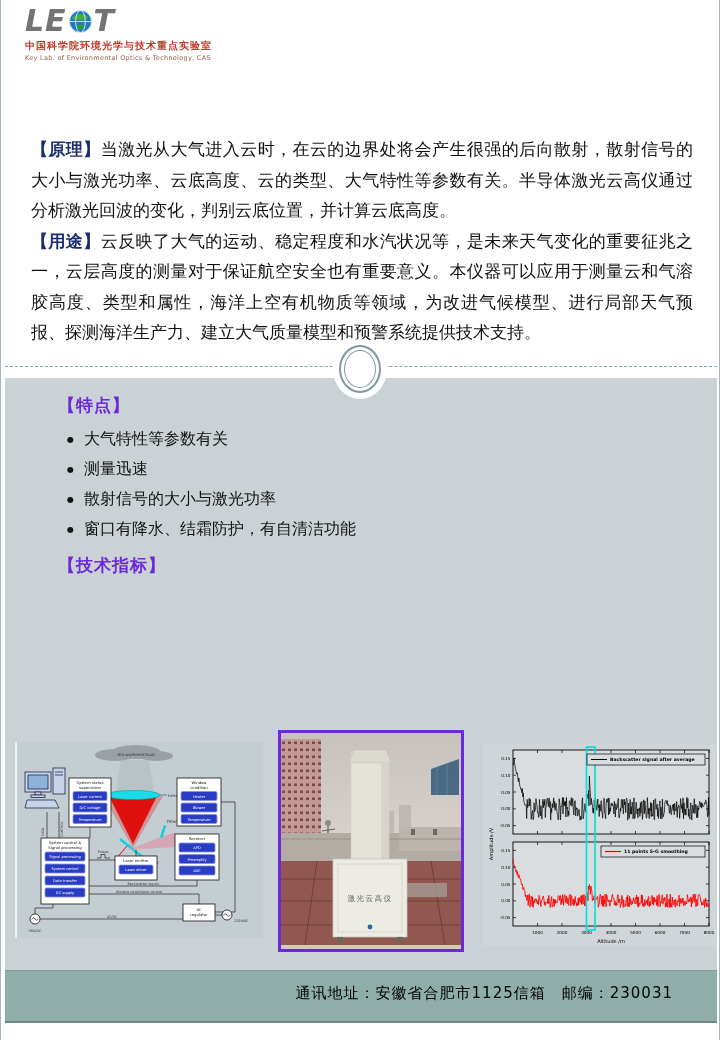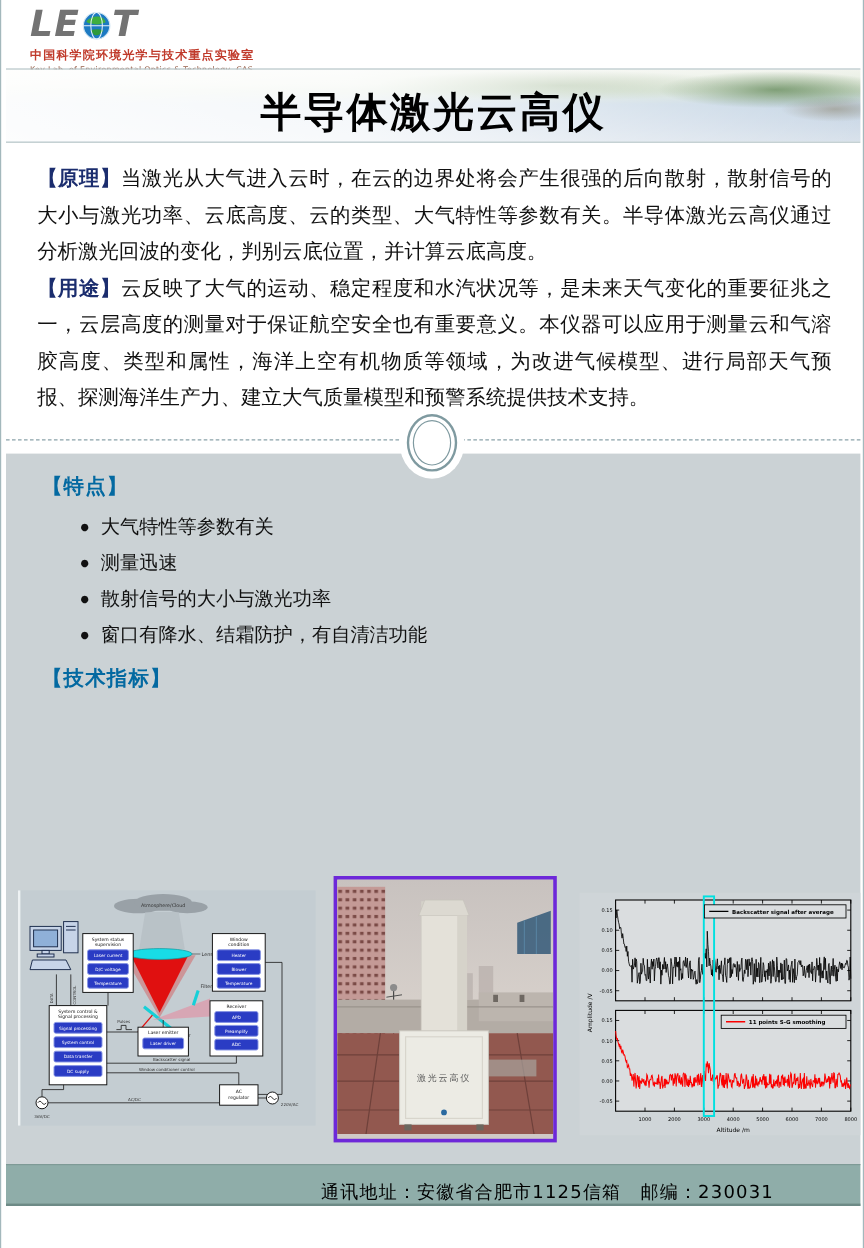--- a/index.html
+++ b/index.html
@@ -33,35 +33,35 @@
   
   #divider-line{position:absolute;left:4px;right:2px;top:366px;border-top:1px dashed #8aa2a9;}
   #divider-circle{position:absolute;left:50%;top:345px;transform:translateX(-50%);
     width:38px;height:44px;border-radius:50%;background:#fff;border:2px solid #7f9aa0;
     box-shadow:0 0 0 6px #ffffff;z-index:5;}
   #divider-circle .inner{position:absolute;left:3px;top:3px;right:3px;bottom:3px;border:1px solid #7f9aa0;border-radius:50%;}
 
   
   #gray{position:absolute;left:4px;right:2px;top:378px;height:592px;background:#cbd2d5;}
   #gray .pad{padding:16px 0 0 30px;}
-  .sec-head{font-size:17px;font-weight:bold;color:#0369a1;letter-spacing:1px;}
+  .sec-head{font-size:17px;font-weight:bold;color:#6d28d9;letter-spacing:1px;margin-left:23px;}
   ul.blist{list-style:none;margin:7px 0 10px 0;padding:0 0 0 32px;}
   ul.blist li{font-size:16px;line-height:29px;color:#111;}
   ul.blist li::before{content:"●";font-size:8px;vertical-align:2px;margin-right:10px;color:#111;}
 
   
   #diagram{position:absolute;left:14px;top:742px;width:246px;height:196px;background:#c4cdd2;
     border-left:2px solid #eef2f3;}
   #photo{position:absolute;left:277px;top:730px;border:3px solid #6d28d9;background:#cfc9c5;}
   #charts{position:absolute;left:482px;top:744px;width:234px;height:202px;background:#cfd5d8;}
 
   
-  #footer{position:absolute;left:4px;right:2px;top:970px;height:35px;background:#8fada9;
+  #footer{position:absolute;left:4px;right:2px;top:970px;height:53px;background:#8fada9;
     border-top:1px solid #7e9a96;border-bottom:2px solid #6d8a86;
-    font-size:15px;color:#000;text-align:right;line-height:45px;padding-right:72px;box-sizing:border-box;letter-spacing:1px;}
+    font-size:15px;color:#000;text-align:right;line-height:45px;padding-right:44px;box-sizing:border-box;letter-spacing:1px;}
 
   svg text{font-family:"DejaVu Sans","Liberation Sans",sans-serif;}
 </style>
 </head>
 <body>
 
 <div id="page">
 
   <div id="logo-block">
     <div class="leot">
@@ -73,23 +73,20 @@
         <ellipse cx="13" cy="13" rx="11.5" ry="11.5" fill="none" stroke="#cfe4f2" stroke-width="1"></ellipse>
         <ellipse cx="13" cy="13" rx="5" ry="11.5" fill="none" stroke="#e8f2fa" stroke-width="0.9"></ellipse>
         <line x1="1.5" y1="13" x2="24.5" y2="13" stroke="#e8f2fa" stroke-width="0.9"></line>
       </svg></span>
         <span>T</span>
     </div>
     <div class="labcn">中国科学院环境光学与技术重点实验室</div>
     <div class="laben">Key Lab. of Environmental Optics &amp; Technology, CAS</div>
   </div>
 
-  <div id="banner">
-    <div id="banner-title">半导体激光云高仪</div>
-  </div>
 
   <div id="body-text">
     <span class="lead">【原理】</span><span>当激光从大气进入云时，在云的边界处将会产生很强的后向散射，散射信号的大小与激光功率、云底高度、云的类型、大气特性等参数有关。半导体激光云高仪通过分析激光回波的变化，判别云底位置，并计算云底高度。</span><br>
     <span class="lead">【用途】</span><span>云反映了大气的运动、稳定程度和水汽状况等，是未来天气变化的重要征兆之一，云层高度的测量对于保证航空安全也有重要意义。本仪器可以应用于测量云和气溶胶高度、类型和属性，海洋上空有机物质等领域，为改进气候模型、进行局部天气预报、探测海洋生产力、建立大气质量模型和预警系统提供技术支持。</span>
   </div>
 
   <div id="divider-line"></div>
   <div id="divider-circle">
       <div class="inner"></div>
     </div>

